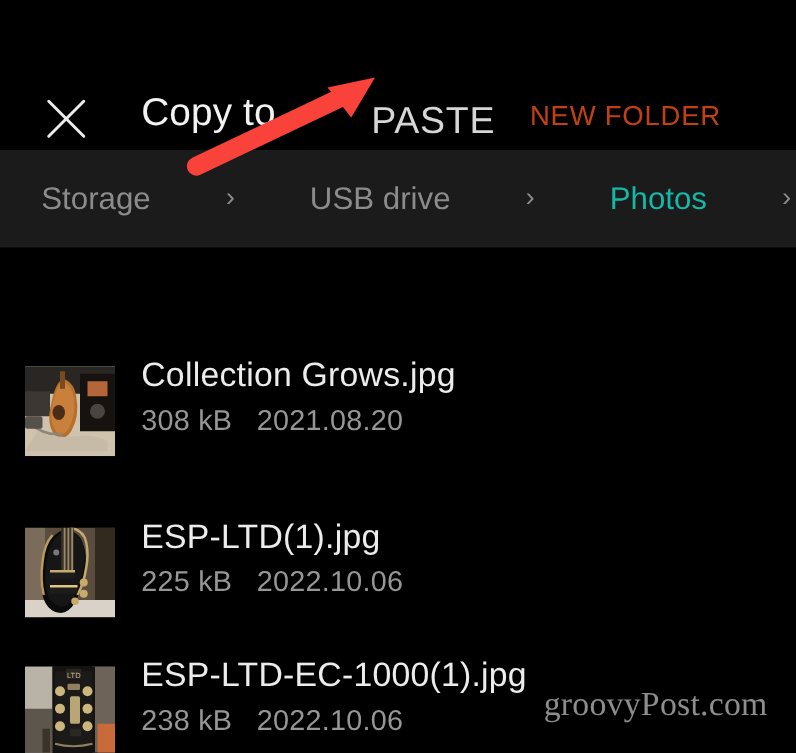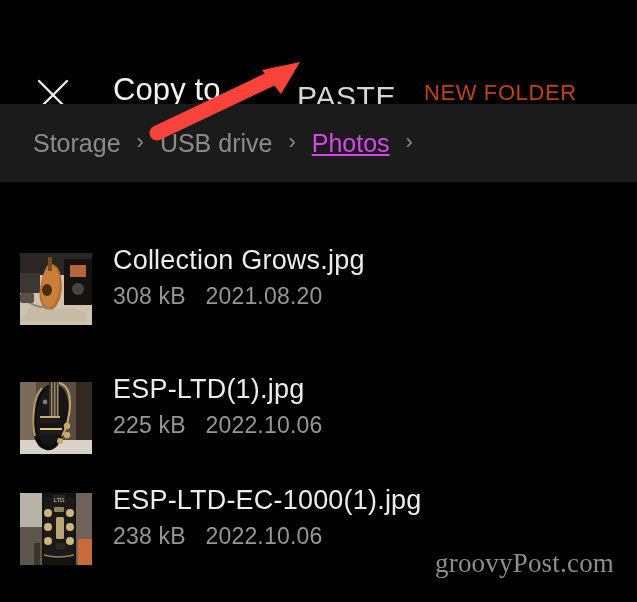--- a/index.html
+++ b/index.html
@@ -73,39 +73,39 @@
     color: #c2410c;
     letter-spacing: 0.6px;
     white-space: nowrap;
     cursor: pointer;
   }
 
   
   .breadcrumb-bar {
     position: absolute;
     left: 0;
-    top: 104px;
+    top: 120px;
     width: 637px;
     height: 78px;
     background: #1b1b1b;
     display: flex;
     align-items: center;
     padding-left: 33px;
     box-sizing: border-box;
+    gap: 44px;
   }
   .crumb {
     font-size: 25px;
     font-weight: 400;
     color: #8b8b8b;
     white-space: nowrap;
     cursor: pointer;
   }
   .crumb.current {
-    color: #d946ef;
-    text-decoration: underline;
+    color: #14b8a6;
   }
   .crumb-sep {
     font-size: 22px;
     color: #8b8b8b;
     margin: 0 16px;
     line-height: 1;
     font-weight: 300;
     transform: translateY(-1px);
   }
   .crumb-sep.tail { margin-right: 0; }
@@ -117,20 +117,21 @@
     top: 190px;
     width: 637px;
     height: 412px;
   }
   .file-row {
     position: absolute;
     left: 0;
     width: 637px;
     height: 100px;
     cursor: pointer;
+    margin-top: 40px;
   }
   .file-row:nth-of-type(1) { top: 53px; }
   .file-row:nth-of-type(2) { top: 182px; }
   .file-row:nth-of-type(3) { top: 293px; }
 
   .thumb {
     position: absolute;
     left: 20px;
     top: 10px;
     width: 72px;

